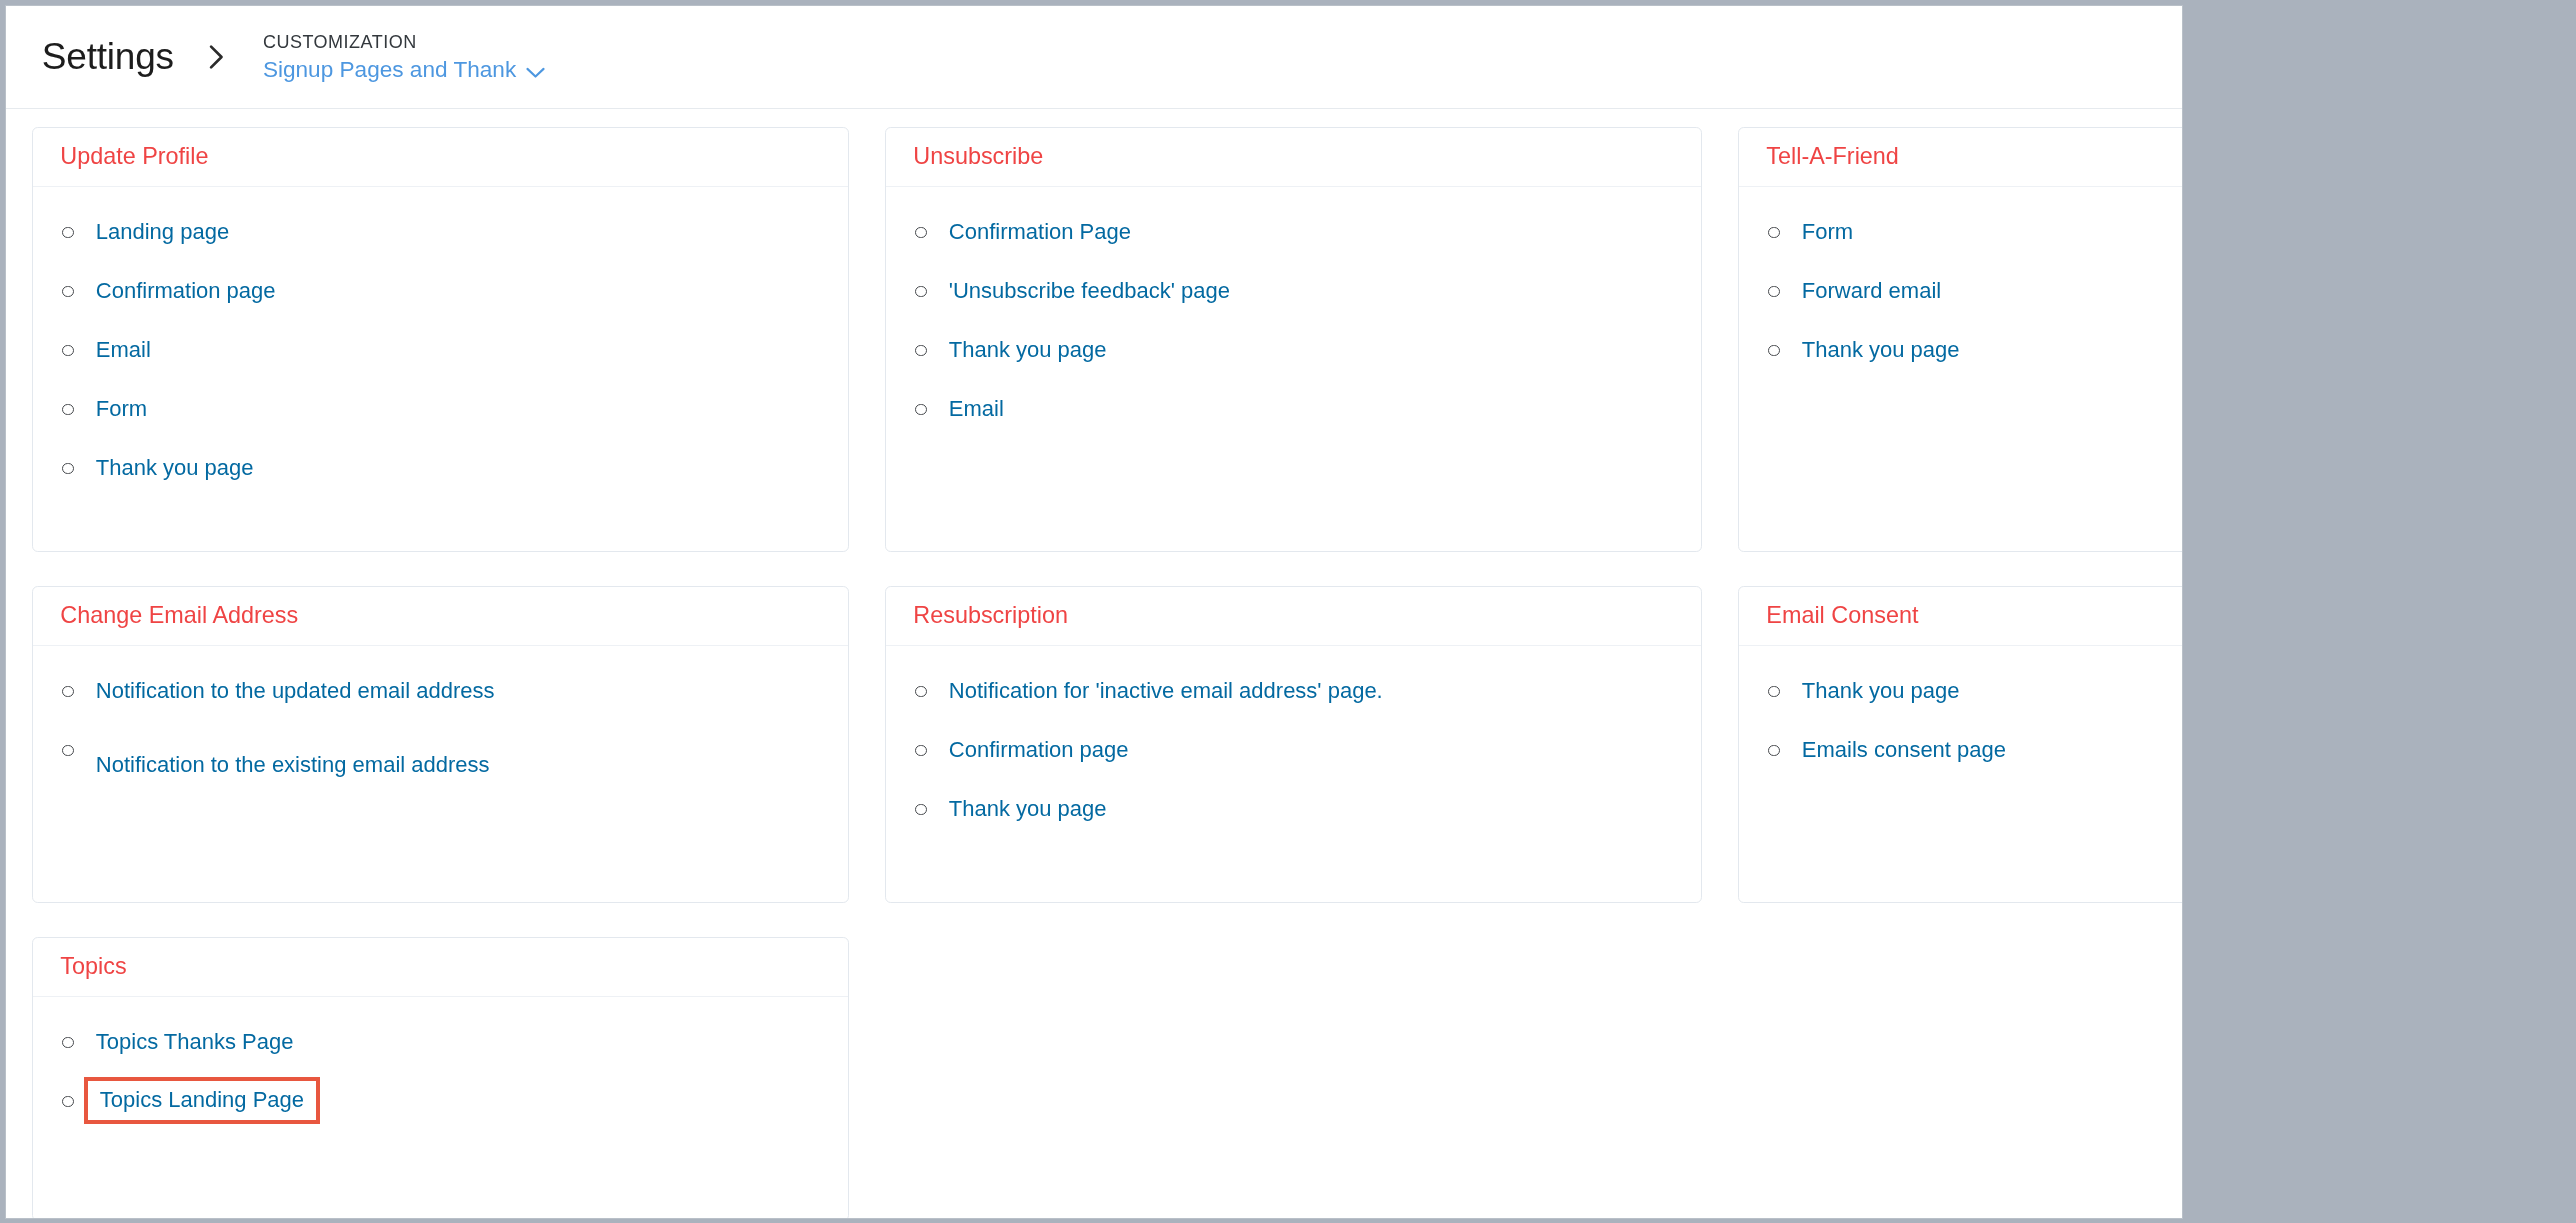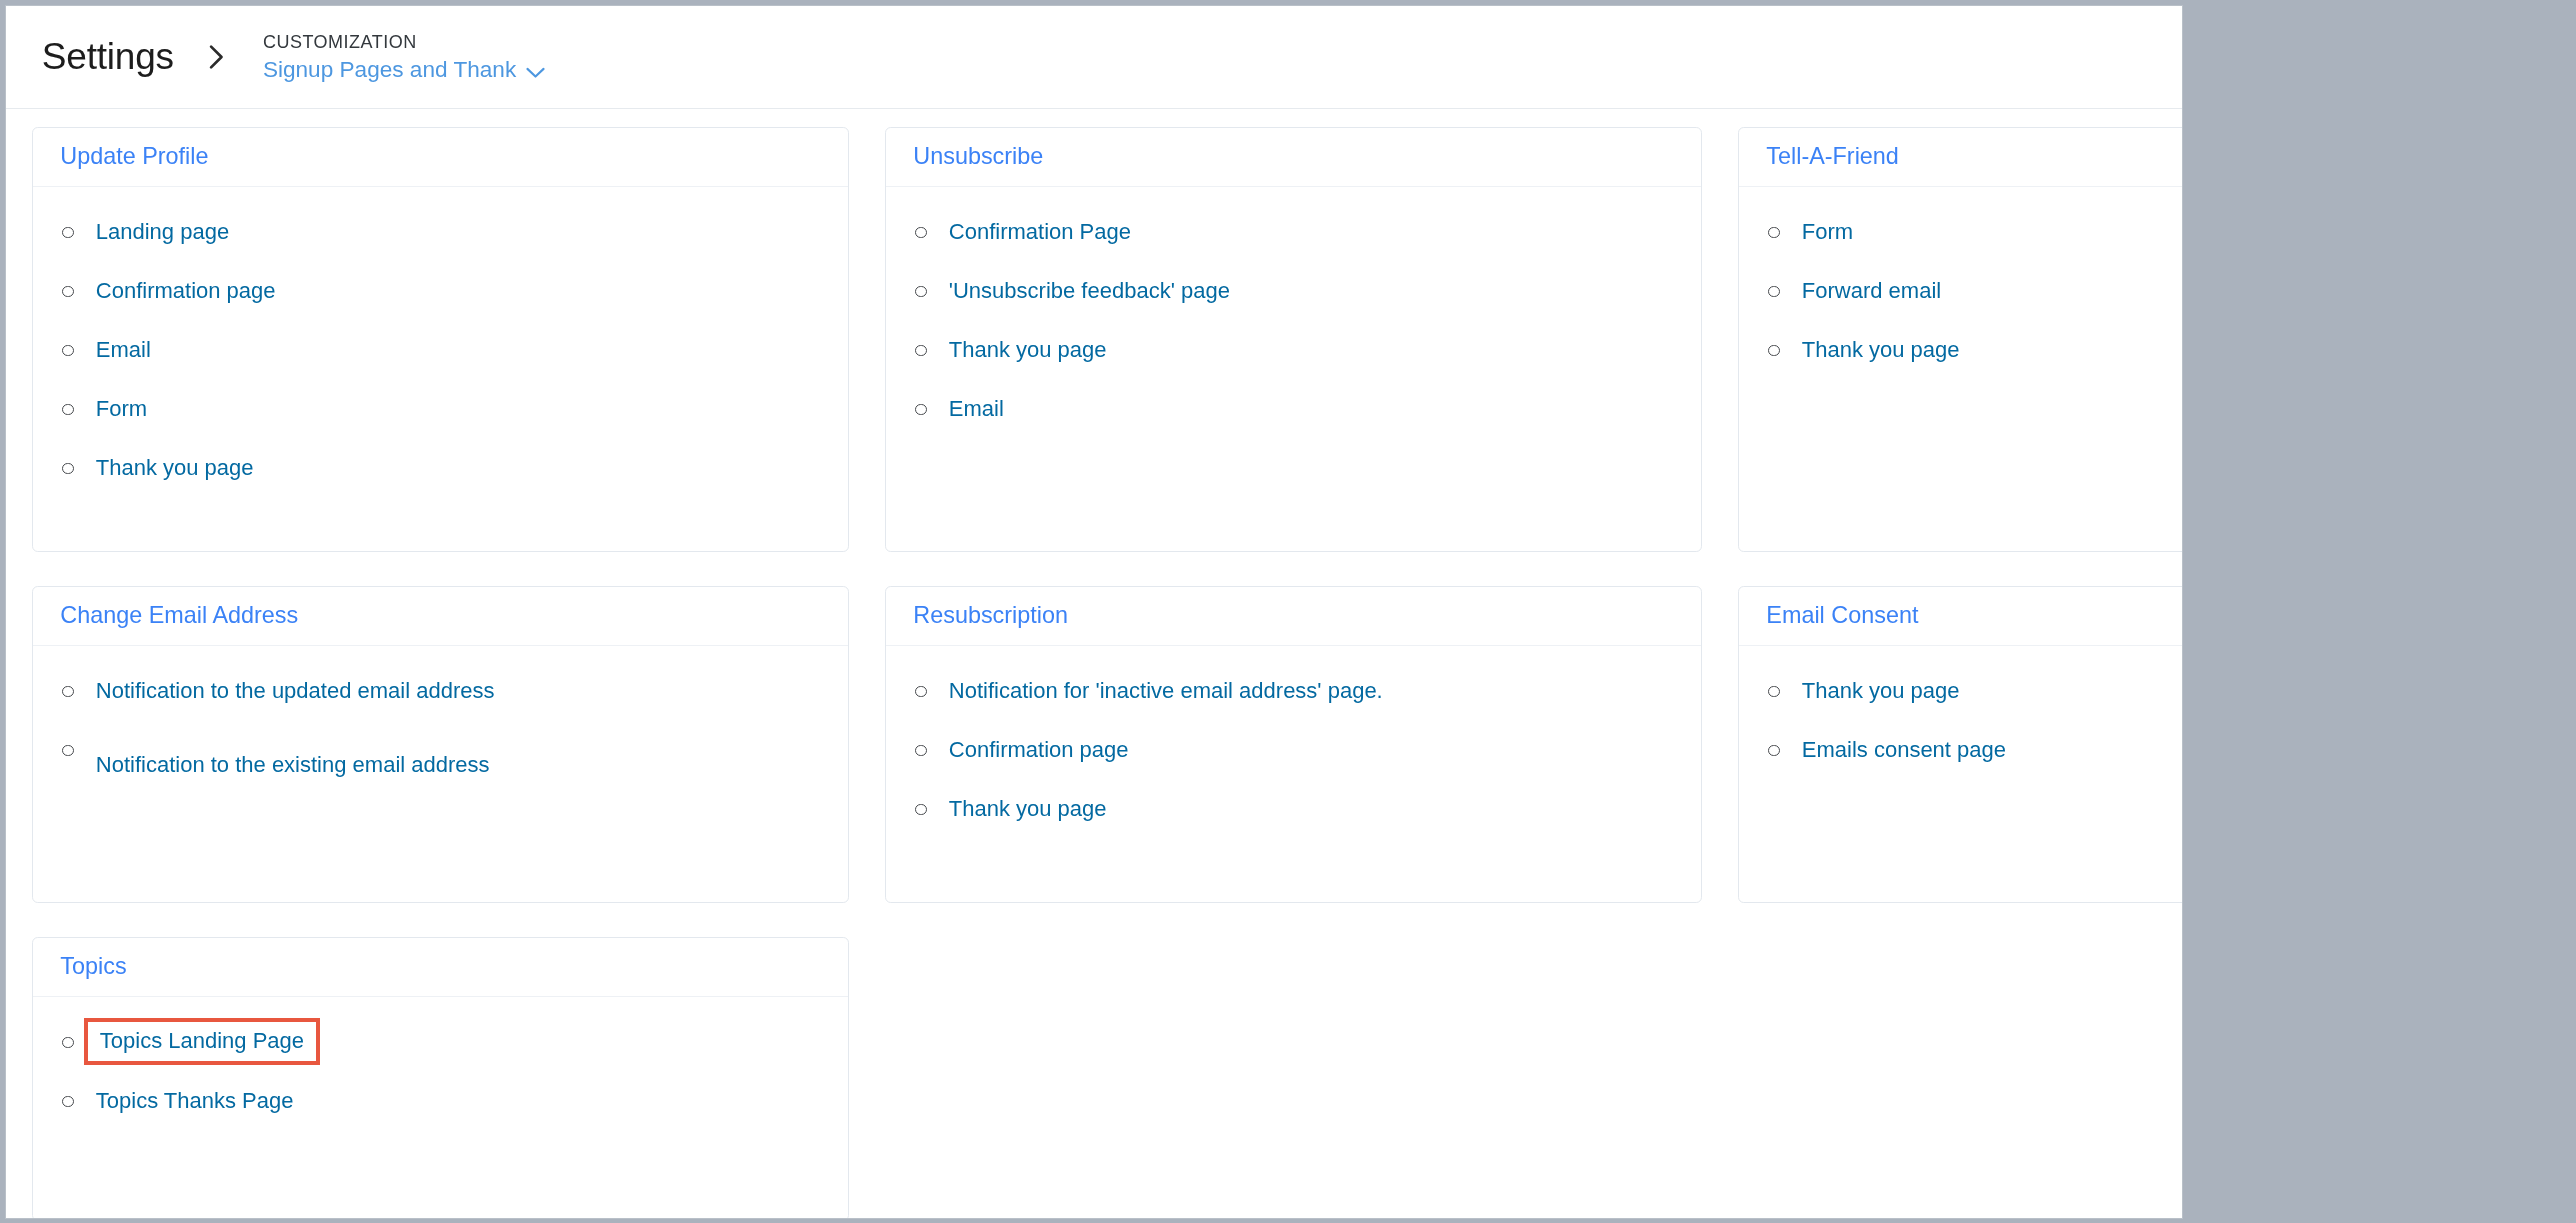--- a/index.html
+++ b/index.html
@@ -115,21 +115,21 @@
   .card-header {
     height: 59px;
     display: flex;
     align-items: center;
     padding-left: 27.5px;
     border-bottom: 0.8px solid #eef1f5;
   }
 
   .card-title {
     font-size: 23.4px;
-    color: #3b82f6;
+    color: #ef4444;
     font-weight: 400;
     line-height: 1;
   }
 
   .card-body {
     padding: 31.5px 24px 8px 24px;
   }
 
   .link-row {
     display: flex;
@@ -312,26 +312,26 @@
             <span class="bullet"></span>
             <a class="link-label" style="text-decoration: none;">Emails consent page</a>
           </div>
         </div>
       </div>
       <div class="card card--h3">
         <div class="card-header">
           <div class="card-title">Topics</div>
         </div>
         <div class="card-body">
+          <div class="link-row">
+            <span class="bullet"></span>
+            <a class="link-label" style="text-decoration: none;">Topics Thanks Page</a>
+          </div>
           <div class="link-row is-highlighted">
             <span class="bullet"></span>
             <a class="link-label" style="text-decoration: none;">Topics Landing Page</a>
           </div>
-          <div class="link-row">
-            <span class="bullet"></span>
-            <a class="link-label" style="text-decoration: none;">Topics Thanks Page</a>
-          </div>
         </div>
       </div>
     </div>
 
 </div>
 
 
 </body></html>

